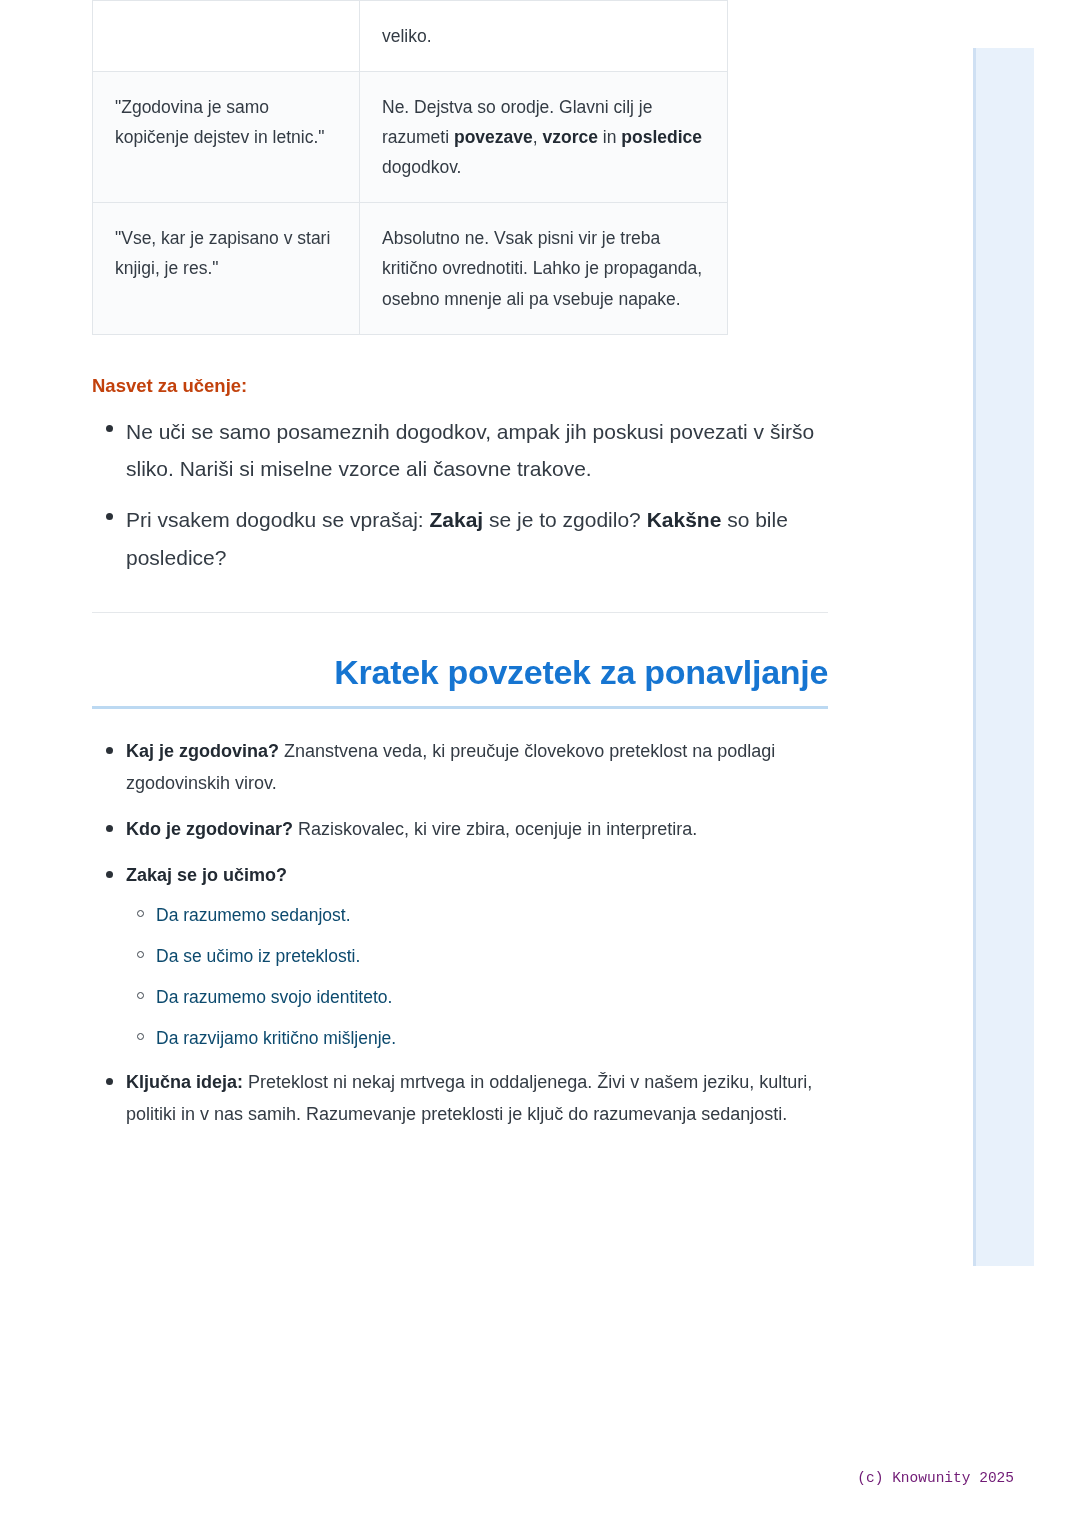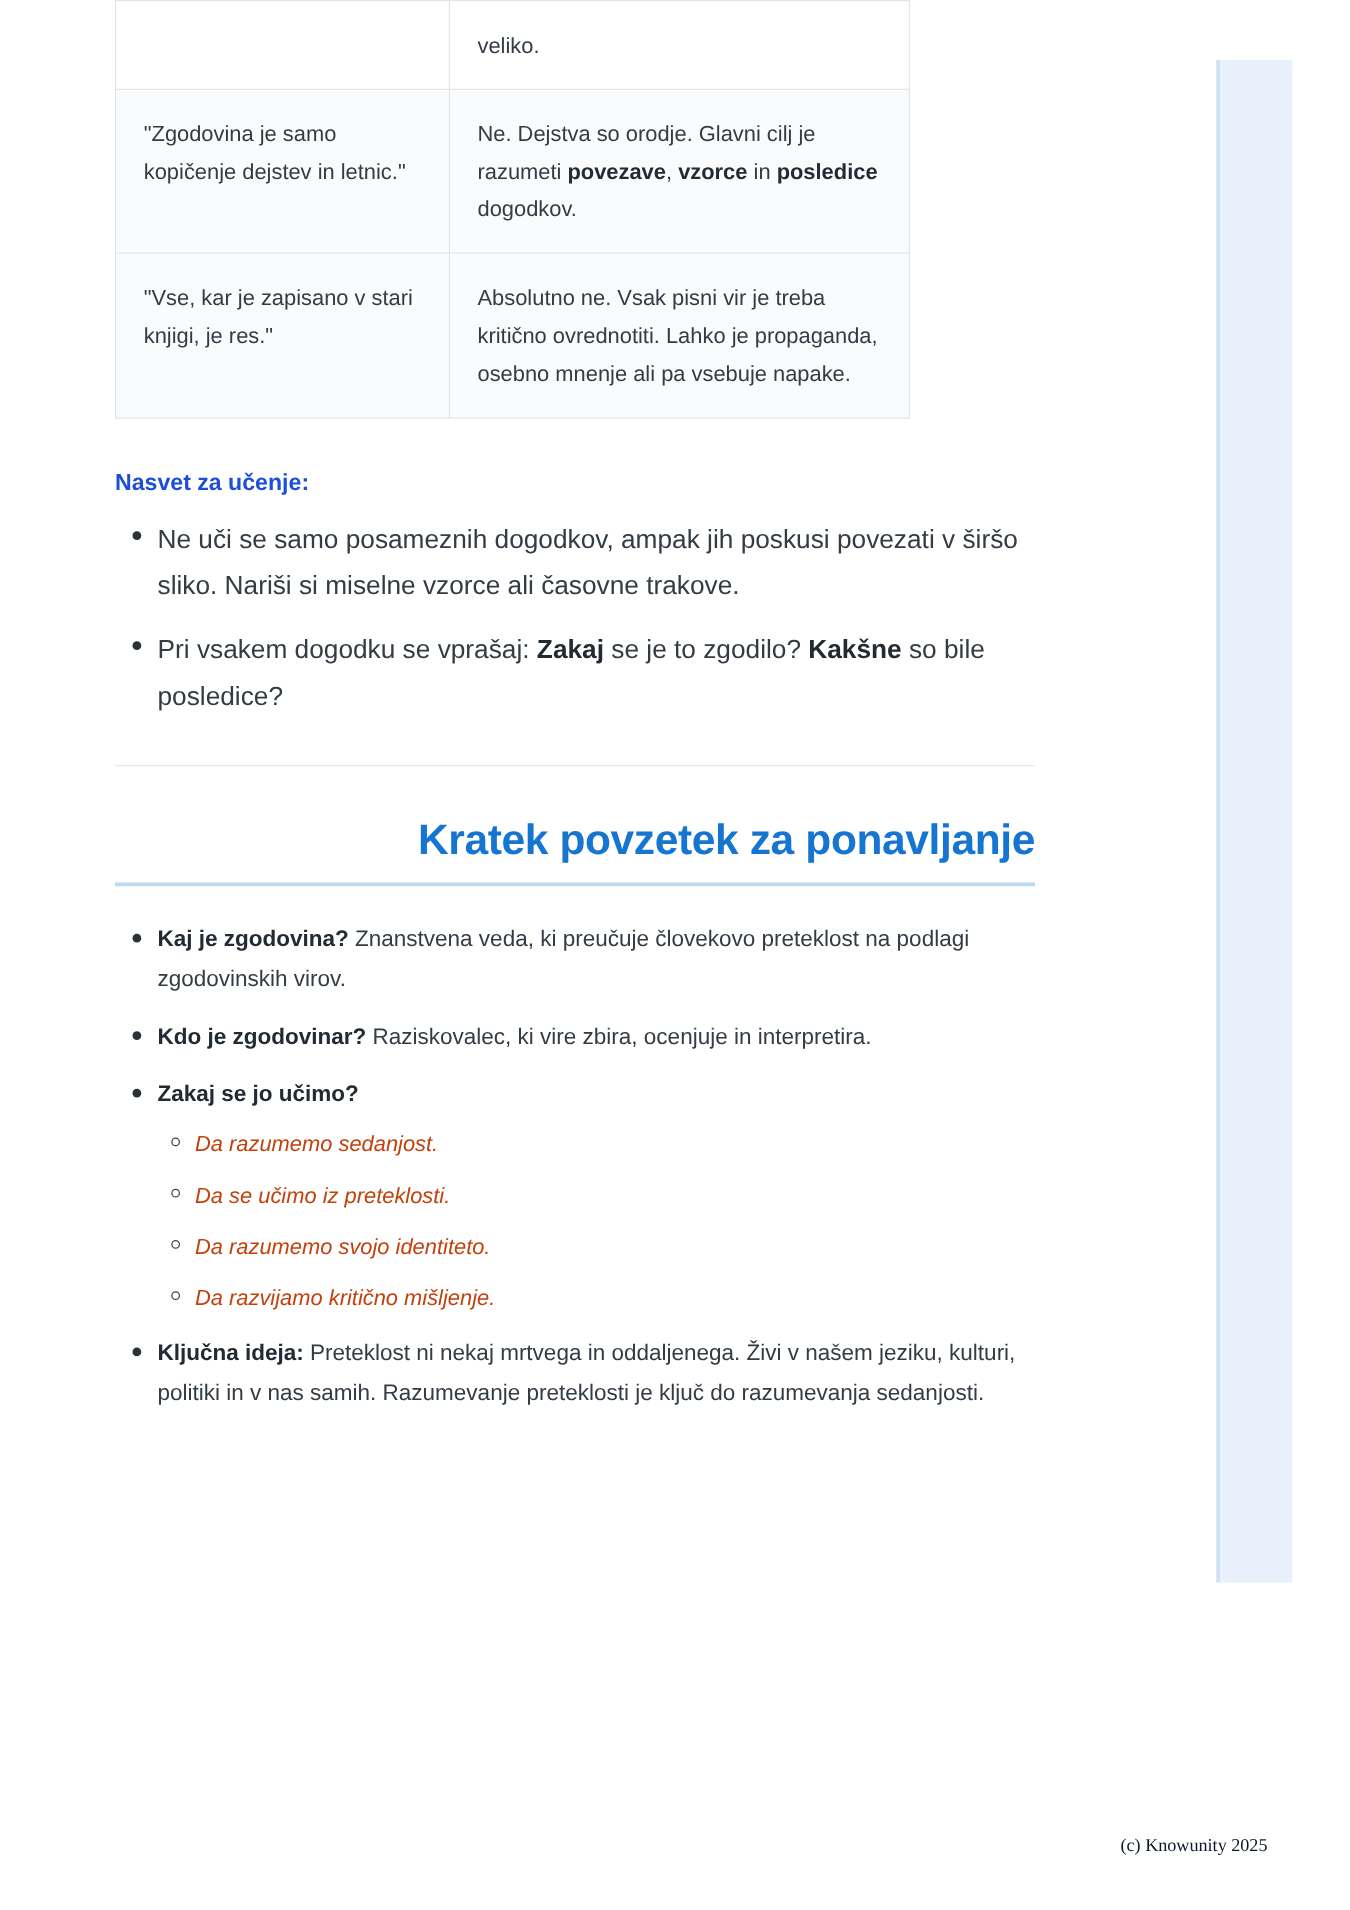--- a/index.html
+++ b/index.html
@@ -68,21 +68,21 @@
   }
   .clip-top td {
     border-top: none;
   }
   b, strong { font-weight: bold; color: #222a33; }
 
   
   h3.sub-title {
     font-size: 18.5px;
     font-weight: bold;
-    color: #1d4ed8;
+    color: #c2410c;
     margin: 40px 0 16px 0;
   }
 
   ul.bullets {
     margin: 0;
     padding-left: 34px;
     list-style: none;
   }
   ul.bullets > li {
     position: relative;
@@ -147,44 +147,43 @@
   }
   ul.sub {
     margin: 10px 0 0 0;
     padding-left: 30px;
     list-style: none;
   }
   ul.sub > li {
     position: relative;
     font-size: 17.5px;
     line-height: 1.6;
-    color: #c2410c;
+    color: #0c4a6e;
     margin-bottom: 13px;
-    font-style: italic;
   }
   ul.sub > li::before {
     content: "";
     position: absolute;
     left: -19px;
     top: 9px;
     width: 7px;
     height: 7px;
     border-radius: 50%;
     border: 1.3px solid #3c444d;
     background: transparent;
     box-sizing: border-box;
   }
 
   .footer {
     position: absolute;
     right: 66px;
     bottom: 42px;
     font-size: 14.5px;
-    color: #0f172a;
-    font-family: Liberation Serif, serif;
+    color: #701a75;
+    font-family: Liberation Mono, monospace;
   }
 </style>
 </head>
 <body>
 
 <div class="right-strip"></div>
 <div class="right-strip-line"></div>
 
 <div class="page">
 

